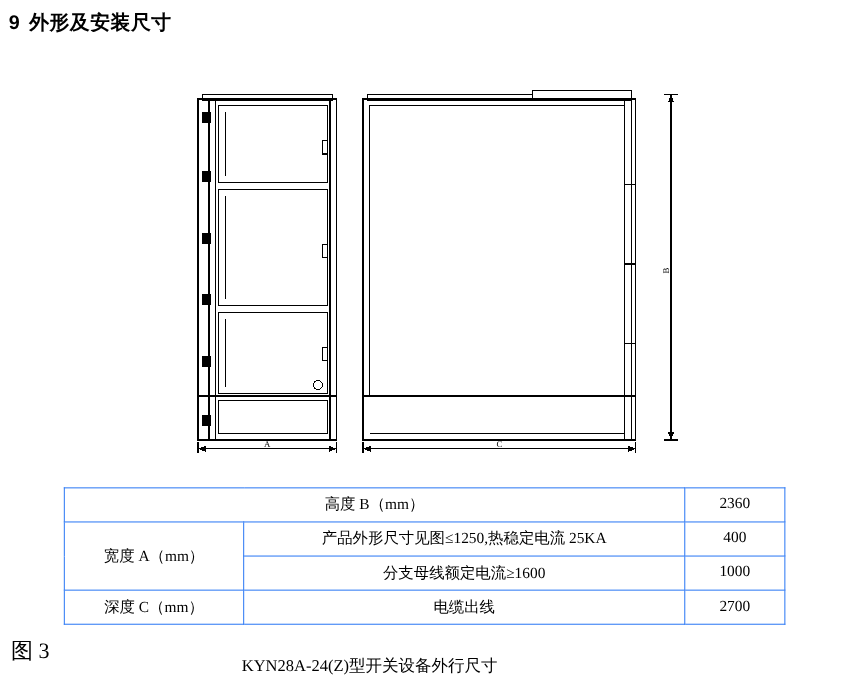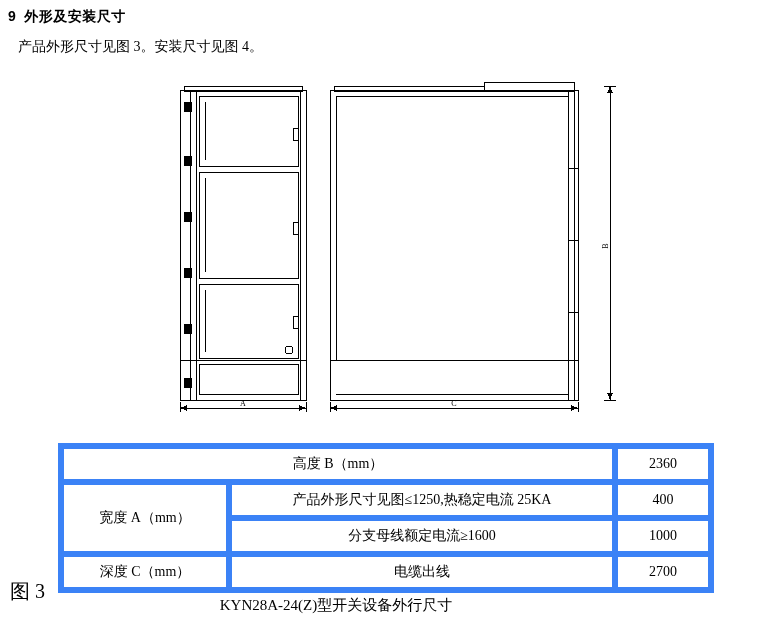--- a/index.html
+++ b/index.html
@@ -20,21 +20,21 @@
     width: 772px;
     height: 624px;
   }
   
   .heading {
     position: absolute;
     left: 8px;
     top: 8px;
     font-family: "Liberation Sans", sans-serif;
     font-weight: bold;
-    font-size: 14px;
+    font-size: 18px;
     letter-spacing: 0.5px;
   }
   .heading .num {
     margin-right: 8px;
   }
   .intro {
     position: absolute;
     left: 18px;
     top: 38px;
     font-size: 14px;
@@ -52,21 +52,21 @@
   .spec-table {
     position: absolute;
     left: 58px;
     top: 443px;
     width: 656px;
     border-collapse: collapse;
     font-size: 14px;
     font-family: "Liberation Serif", serif;
   }
   .spec-table td {
-    border: 6px solid #3b82f6;
+    border: 1px solid #3b82f6;
     padding: 4px 6px;
     height: 22px;
     text-align: center;
   }
   .c-label {
     width: 150px;
     text-align: center;
   }
   .c-desc {
     text-align: left;
@@ -98,21 +98,20 @@
 </style>
 </head>
 <body>
 
 <div class="page">
 
   <div class="heading">
     <span class="num">9</span><span>外形及安装尺寸</span>
   </div>
 
-  <div class="intro">产品外形尺寸见图 3。安装尺寸见图 4。</div>
 
   <div class="drawing">
     <svg width="772" height="340" viewBox="0 0 772 340" xmlns="http://www.w3.org/2000/svg">
       <g fill="none" stroke="#000000" stroke-width="1" shape-rendering="crispEdges">
 
         <rect x="180" y="18" width="126" height="310"></rect>
 
         <rect x="184" y="14" width="118" height="5"></rect>
 
         <line x1="190" y1="18" x2="190" y2="328"></line>

